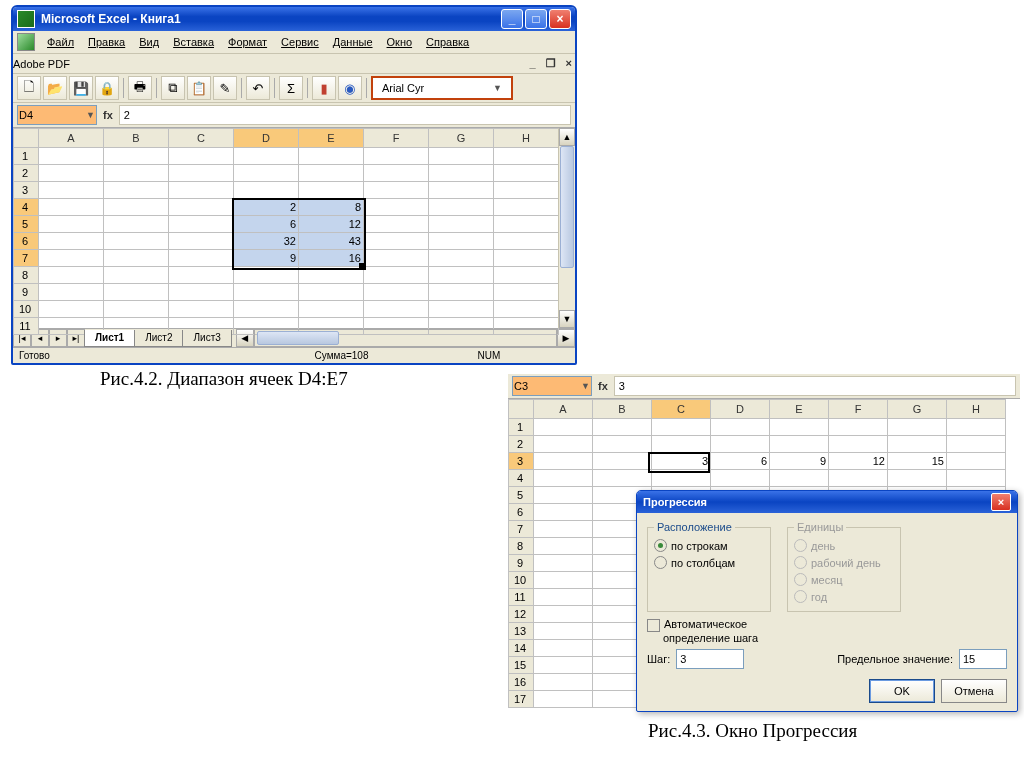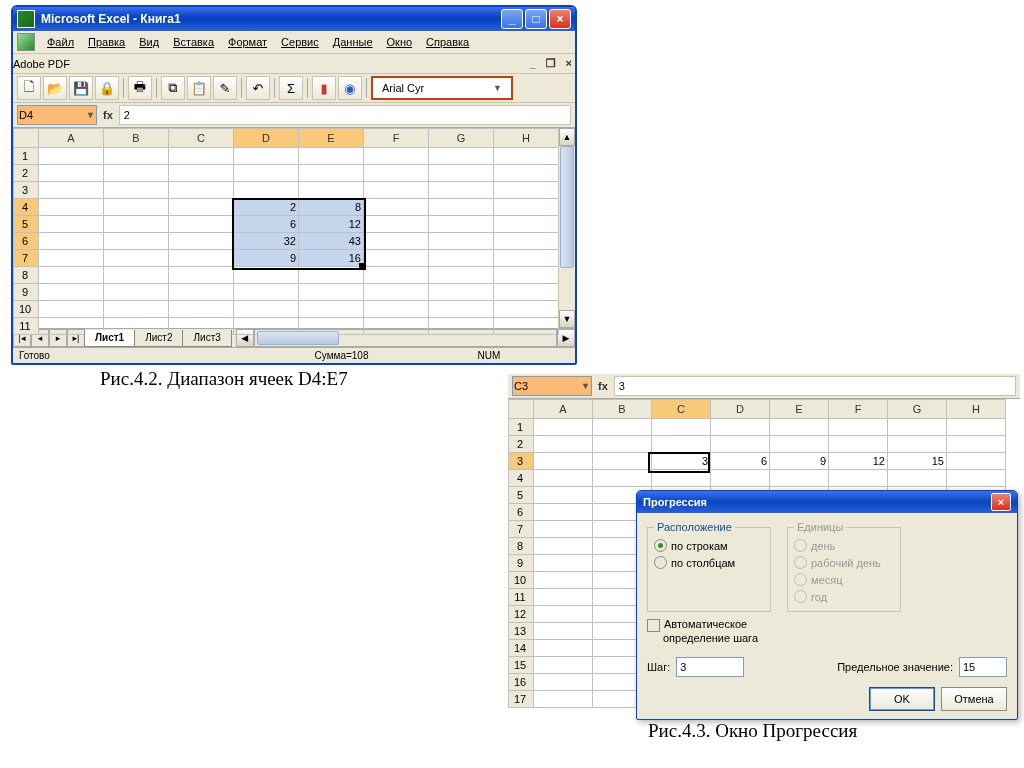--- a/index.html
+++ b/index.html
@@ -71,21 +71,21 @@
 .groups{display:flex;gap:16px}
 fieldset{border:1px solid #c8c4b0;padding:4px 6px 6px;margin:0}
 fieldset.disabled{color:#999}
 legend{color:#1a4a8a;font-size:11px;padding:0 3px}
 fieldset.disabled legend{color:#999}
 .radio-row{display:flex;align-items:center;gap:4px;padding:2px 0}
 .radio{width:11px;height:11px;border:1px solid #888;border-radius:50%;display:inline-flex;align-items:center;justify-content:center}
 .radio.checked::after{content:"";width:5px;height:5px;background:#3a8a3a;border-radius:50%}
 .radio.disabled{border-color:#bbb}
 .chk{width:11px;height:11px;border:1px solid #888;display:inline-block;margin-right:4px;vertical-align:middle}
-.dlg-row2{display:flex;align-items:center;gap:6px;margin-top:13px}
+.dlg-row2{display:flex;align-items:center;gap:6px;margin-top:5px}
 .txt{border:1px solid #7b9ebd;background:#fff;height:18px;padding:0 3px;display:flex;align-items:center}
 .dlg-btns{display:flex;justify-content:flex-end;gap:6px;margin-top:10px}
 .btn{min-width:64px;height:22px;border:1px solid #888;background:linear-gradient(#fff,#ece9d8);display:flex;align-items:center;justify-content:center;font-size:11px}
 .btn.default{border:1px solid #1a4a8a;box-shadow:0 0 0 1px #6a9ae0 inset}
 
 .cap1{position:absolute;left:100px;top:368px}
 .cap2{position:absolute;left:648px;top:720px}
 </style>
 </head>
 <body>

